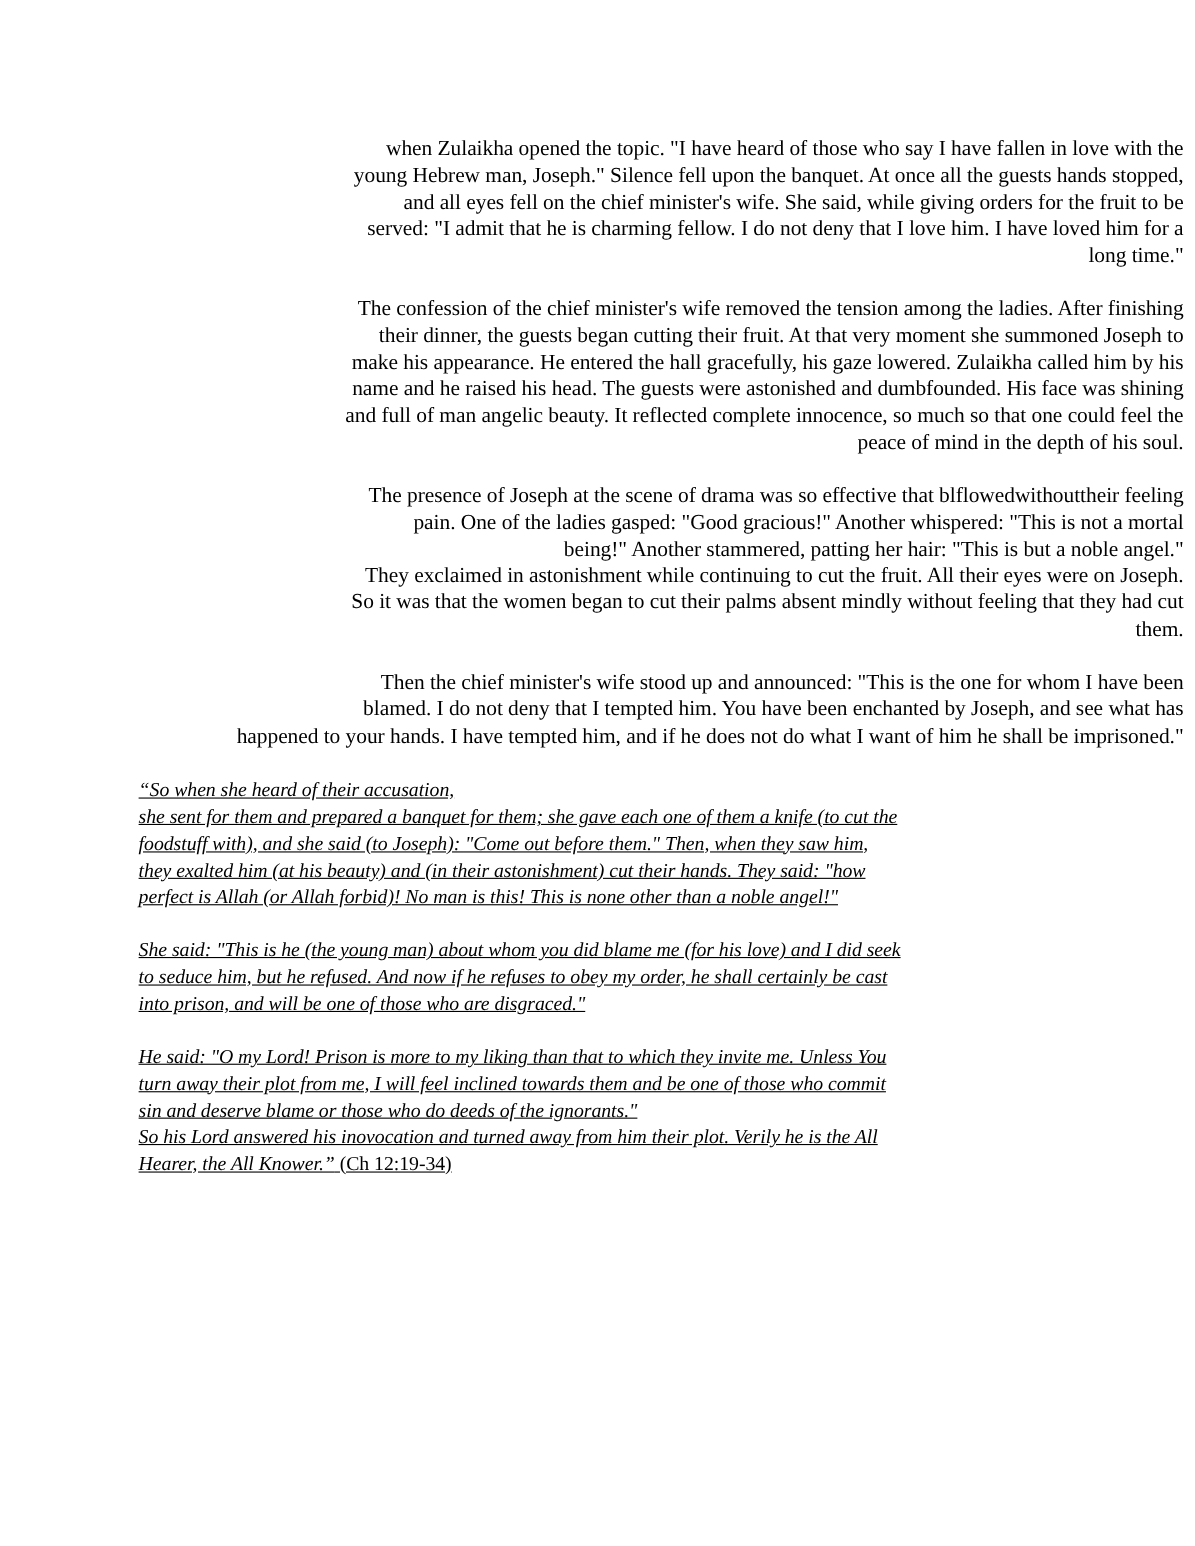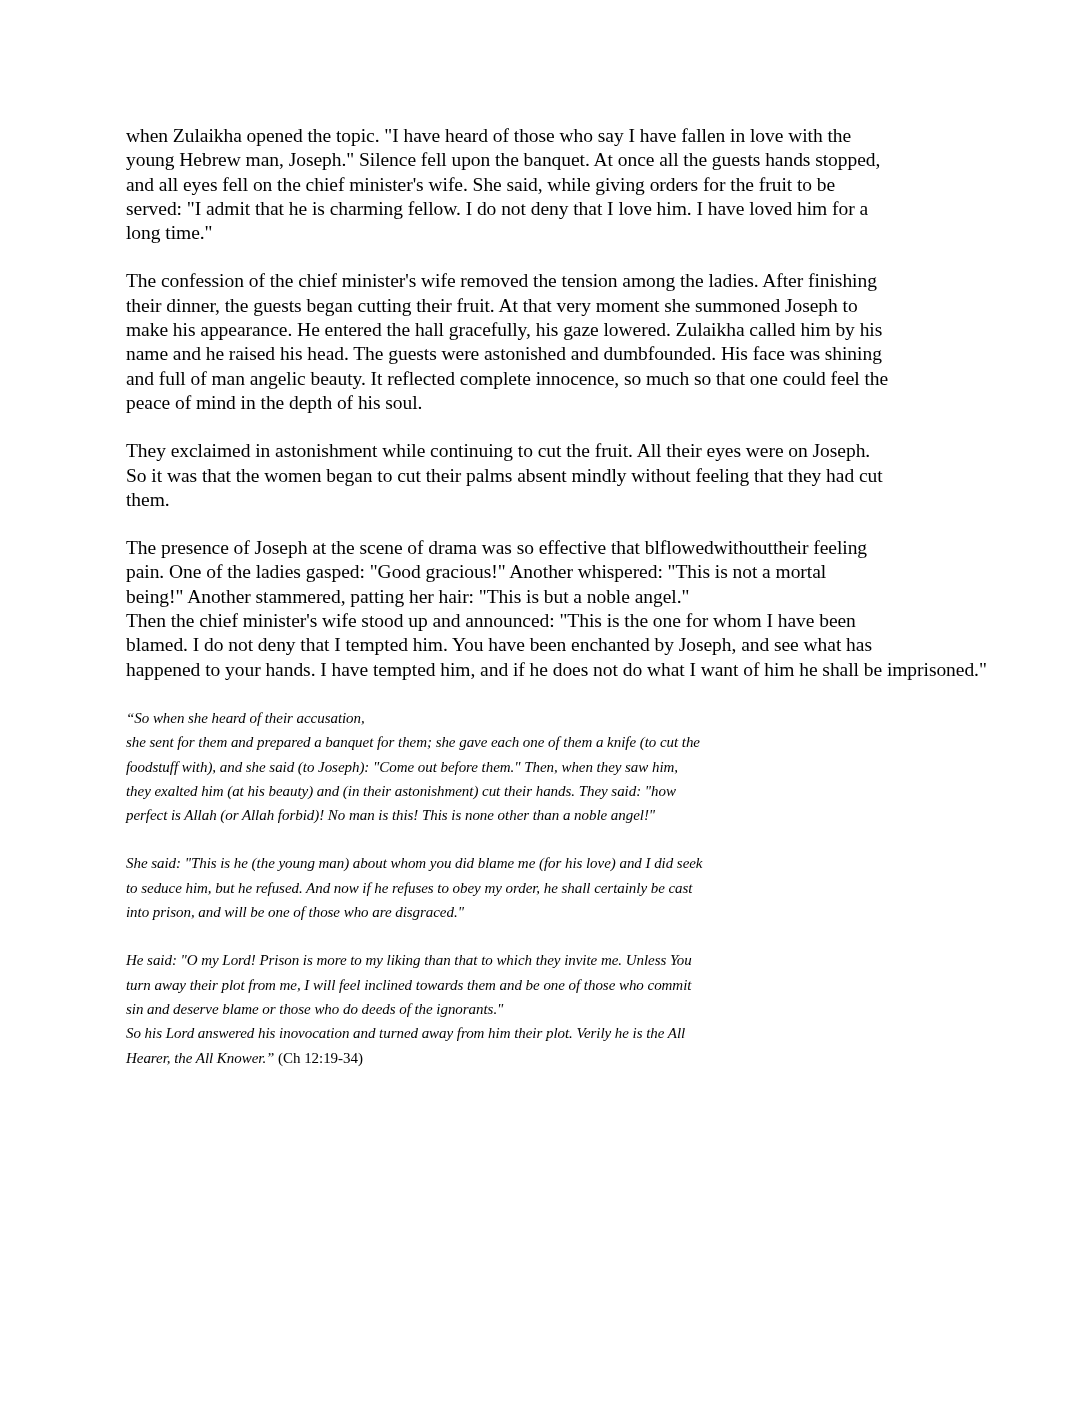--- a/index.html
+++ b/index.html
@@ -24,43 +24,44 @@
     position: absolute;
     left: 126px;
     top: 124px;
     width: 950px;
   }
   .para {
     font-size: 19.5px;
     line-height: 24.3px;
     margin: 0 0 24px 0;
     white-space: pre-line;
-    text-align: left;
+    text-align: right;
     letter-spacing: -0.05px;
   }
   .para.tight {
     margin-bottom: 0;
   }
   .heading {
     font-size: 19.5px;
     line-height: 24.3px;
     font-weight: bold;
     margin: 0 0 24px 0;
     letter-spacing: -0.05px;
   }
   .heading.sp-before {
     margin-top: 4px;
   }
   .quote {
-    font-size: 15px;
+    font-size: 18px;
     line-height: 24.3px;
     font-style: italic;
     margin: 0 0 24px 0;
     white-space: pre-line;
     letter-spacing: -0.05px;
+    text-decoration: underline;
   }
   .quote.tight {
     margin-bottom: 0;
   }
   .cite {
     font-style: normal;
   }
 </style>
 </head>
 <body>
@@ -75,27 +76,27 @@
 long time."</p>
 
 
     <p class="para">The confession of the chief minister's wife removed the tension among the ladies. After finishing
 their dinner, the guests began cutting their fruit. At that very moment she summoned Joseph to
 make his appearance. He entered the hall gracefully, his gaze lowered. Zulaikha called him by his
 name and he raised his head. The guests were astonished and dumbfounded. His face was shining
 and full of man angelic beauty. It reflected complete innocence, so much so that one could feel the
 peace of mind in the depth of his soul.</p>
 
+    <p class="para tight">The presence of Joseph at the scene of drama was so effective that blflowedwithouttheir feeling
+pain. One of the ladies gasped: "Good gracious!" Another whispered: "This is not a mortal
+being!" Another stammered, patting her hair: "This is but a noble angel."</p>
+
     <p class="para">They exclaimed in astonishment while continuing to cut the fruit. All their eyes were on Joseph.
 So it was that the women began to cut their palms absent mindly without feeling that they had cut
 them.</p>
-
-    <p class="para tight">The presence of Joseph at the scene of drama was so effective that blflowedwithouttheir feeling
-pain. One of the ladies gasped: "Good gracious!" Another whispered: "This is not a mortal
-being!" Another stammered, patting her hair: "This is but a noble angel."</p>
 
     <p class="para">Then the chief minister's wife stood up and announced: "This is the one for whom I have been
 blamed. I do not deny that I tempted him. You have been enchanted by Joseph, and see what has
 happened to your hands. I have tempted him, and if he does not do what I want of him he shall be imprisoned."</p>
 
 
 
     <blockquote class="quote">“So when she heard of their accusation,
 she sent for them and prepared a banquet for them; she gave each one of them a knife (to cut the
 foodstuff with), and she said (to Joseph): "Come out before them." Then, when they saw him,

